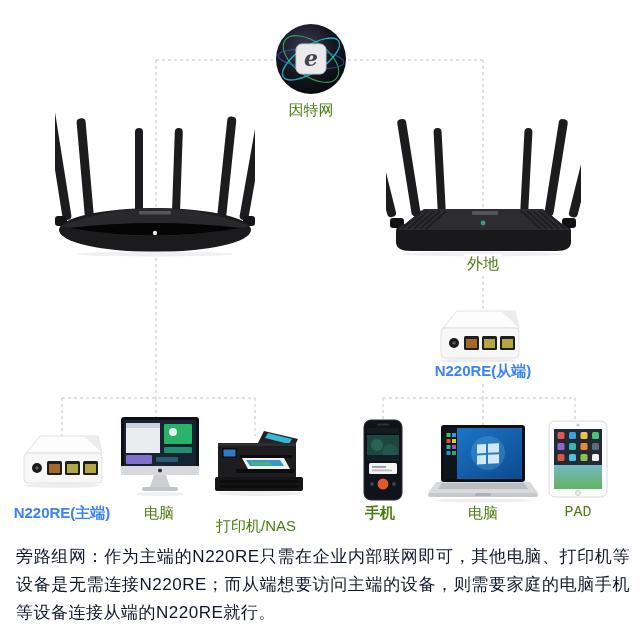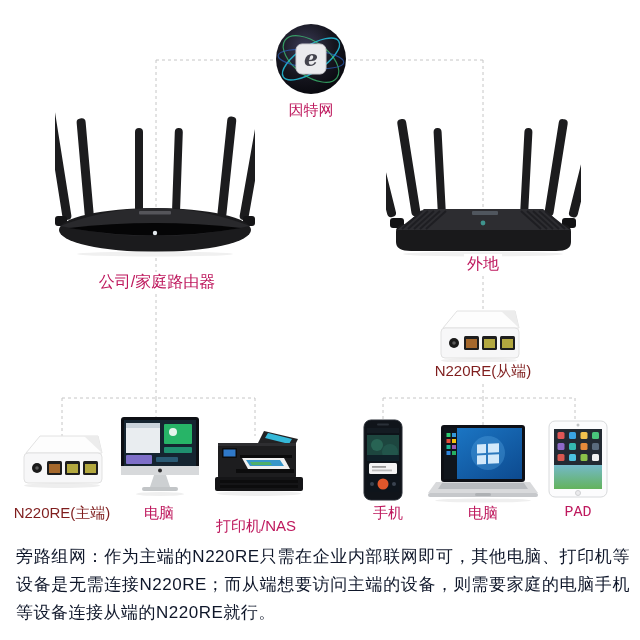--- a/index.html
+++ b/index.html
@@ -5,25 +5,25 @@
   html,body { margin:0; padding:0; background:#fff; }
   .canvas {
     position:relative; width:640px; height:640px; background:#ffffff;
     font-family:"Liberation Sans", sans-serif; overflow:hidden;
   }
   .wires { position:absolute; left:0; top:0; z-index:1; }
   .wires path { fill:none; stroke:#c6c6c6; stroke-width:1; stroke-dasharray:3 3; }
   .node { position:absolute; z-index:2; line-height:0; }
   .lbl {
     position:absolute; z-index:3; transform:translateX(-50%);
-    white-space:nowrap; color:#be185d; font-size:15px; line-height:1.25;
+    white-space:nowrap; color:#4d7c0f; font-size:15px; line-height:1.25;
     background:#fff; padding:0 3px;
   }
   .lbl.big { font-size:16px; }
-  .lbl.green { color:#7f1d1d; font-weight:normal; }
+  .lbl.green { color:#3b82f6; font-weight:bold; }
   .desc {
     position:absolute; z-index:3; left:16px; top:543px; width:614px; margin:0;
     color:#0f172a; font-size:17px; line-height:28px; letter-spacing:0.5px;
     text-align:justify;
   }
 </style>
 </head>
 <body>
 
 <div class="canvas">
@@ -72,21 +72,20 @@
       <rect x="0" y="114" width="12" height="10" rx="3" fill="#141416"></rect>
       <rect x="188" y="114" width="12" height="10" rx="3" fill="#141416"></rect>
       <ellipse cx="100" cy="128" rx="96" ry="22" fill="#1b1b1d"></ellipse>
       <path d="M5,124 Q100,88 195,124 Q100,144 5,124 Z" fill="#29292c"></path>
       <rect x="84" y="109" width="32" height="3.5" rx="1" fill="#55555a"></rect>
       <path d="M14,126 Q100,116 186,126 Q100,141 14,126 Z" fill="#050506"></path>
       <circle cx="100" cy="131" r="2.2" fill="#e4eaee"></circle>
       <ellipse cx="100" cy="152" rx="78" ry="2.5" fill="#f0f0f0"></ellipse>
     </svg>
   </div>
-  <div class="lbl big" style="left:157px; top:272px;">公司/家庭路由器</div>
 
   <div class="node" style="left:386px; top:102px;">
     <svg width="195" height="155" viewBox="0 0 195 155">
       <rect x="2" y="10" width="9" height="105" rx="4" fill="#1c1c1e" transform="rotate(-14 6 115)"></rect>
       <rect x="26" y="16" width="9" height="98" rx="4" fill="#1c1c1e" transform="rotate(-9 30 114)"></rect>
       <rect x="52" y="26" width="8" height="88" rx="4" fill="#1c1c1e" transform="rotate(-3 56 114)"></rect>
       <rect x="134" y="26" width="8" height="88" rx="4" fill="#1c1c1e" transform="rotate(3 138 114)"></rect>
       <rect x="158" y="16" width="9" height="98" rx="4" fill="#1c1c1e" transform="rotate(9 162 114)"></rect>
       <rect x="182" y="10" width="9" height="105" rx="4" fill="#1c1c1e" transform="rotate(14 186 115)"></rect>
       <rect x="4" y="116" width="14" height="10" rx="3" fill="#121214"></rect>
@@ -266,19 +265,19 @@
         <rect x="32.5" y="34" width="7" height="7" rx="1.5" fill="#8bc34a"></rect>
         <rect x="44" y="34" width="7" height="7" rx="1.5" fill="#f0f0f0"></rect>
       </g>
       <circle cx="30" cy="73" r="2.5" fill="#ebebed" stroke="#cfd1d3" stroke-width="1"></circle>
     </svg>
   </div>
 
   <div class="lbl green" style="left:62px;  top:504px;">N220RE(主端)</div>
   <div class="lbl" style="left:159px; top:504px;">电脑</div>
   <div class="lbl" style="left:256px; top:517px;">打印机/NAS</div>
-  <div class="lbl" style="left:388px; top:504px;">手机</div>
+  <div class="lbl" style="left:380px; top:504px;font-weight:bold;">手机</div>
   <div class="lbl" style="left:483px; top:504px;">电脑</div>
   <div class="lbl" style="left:578px; top:504px;font-family:Liberation Mono, monospace;">PAD</div>
 
   <p class="desc">旁路组网：作为主端的N220RE只需在企业内部联网即可，其他电脑、打印机等设备是无需连接N220RE；而从端想要访问主端的设备，则需要家庭的电脑手机等设备连接从端的N220RE就行。</p>
 
 </div>
 
 </body></html>

